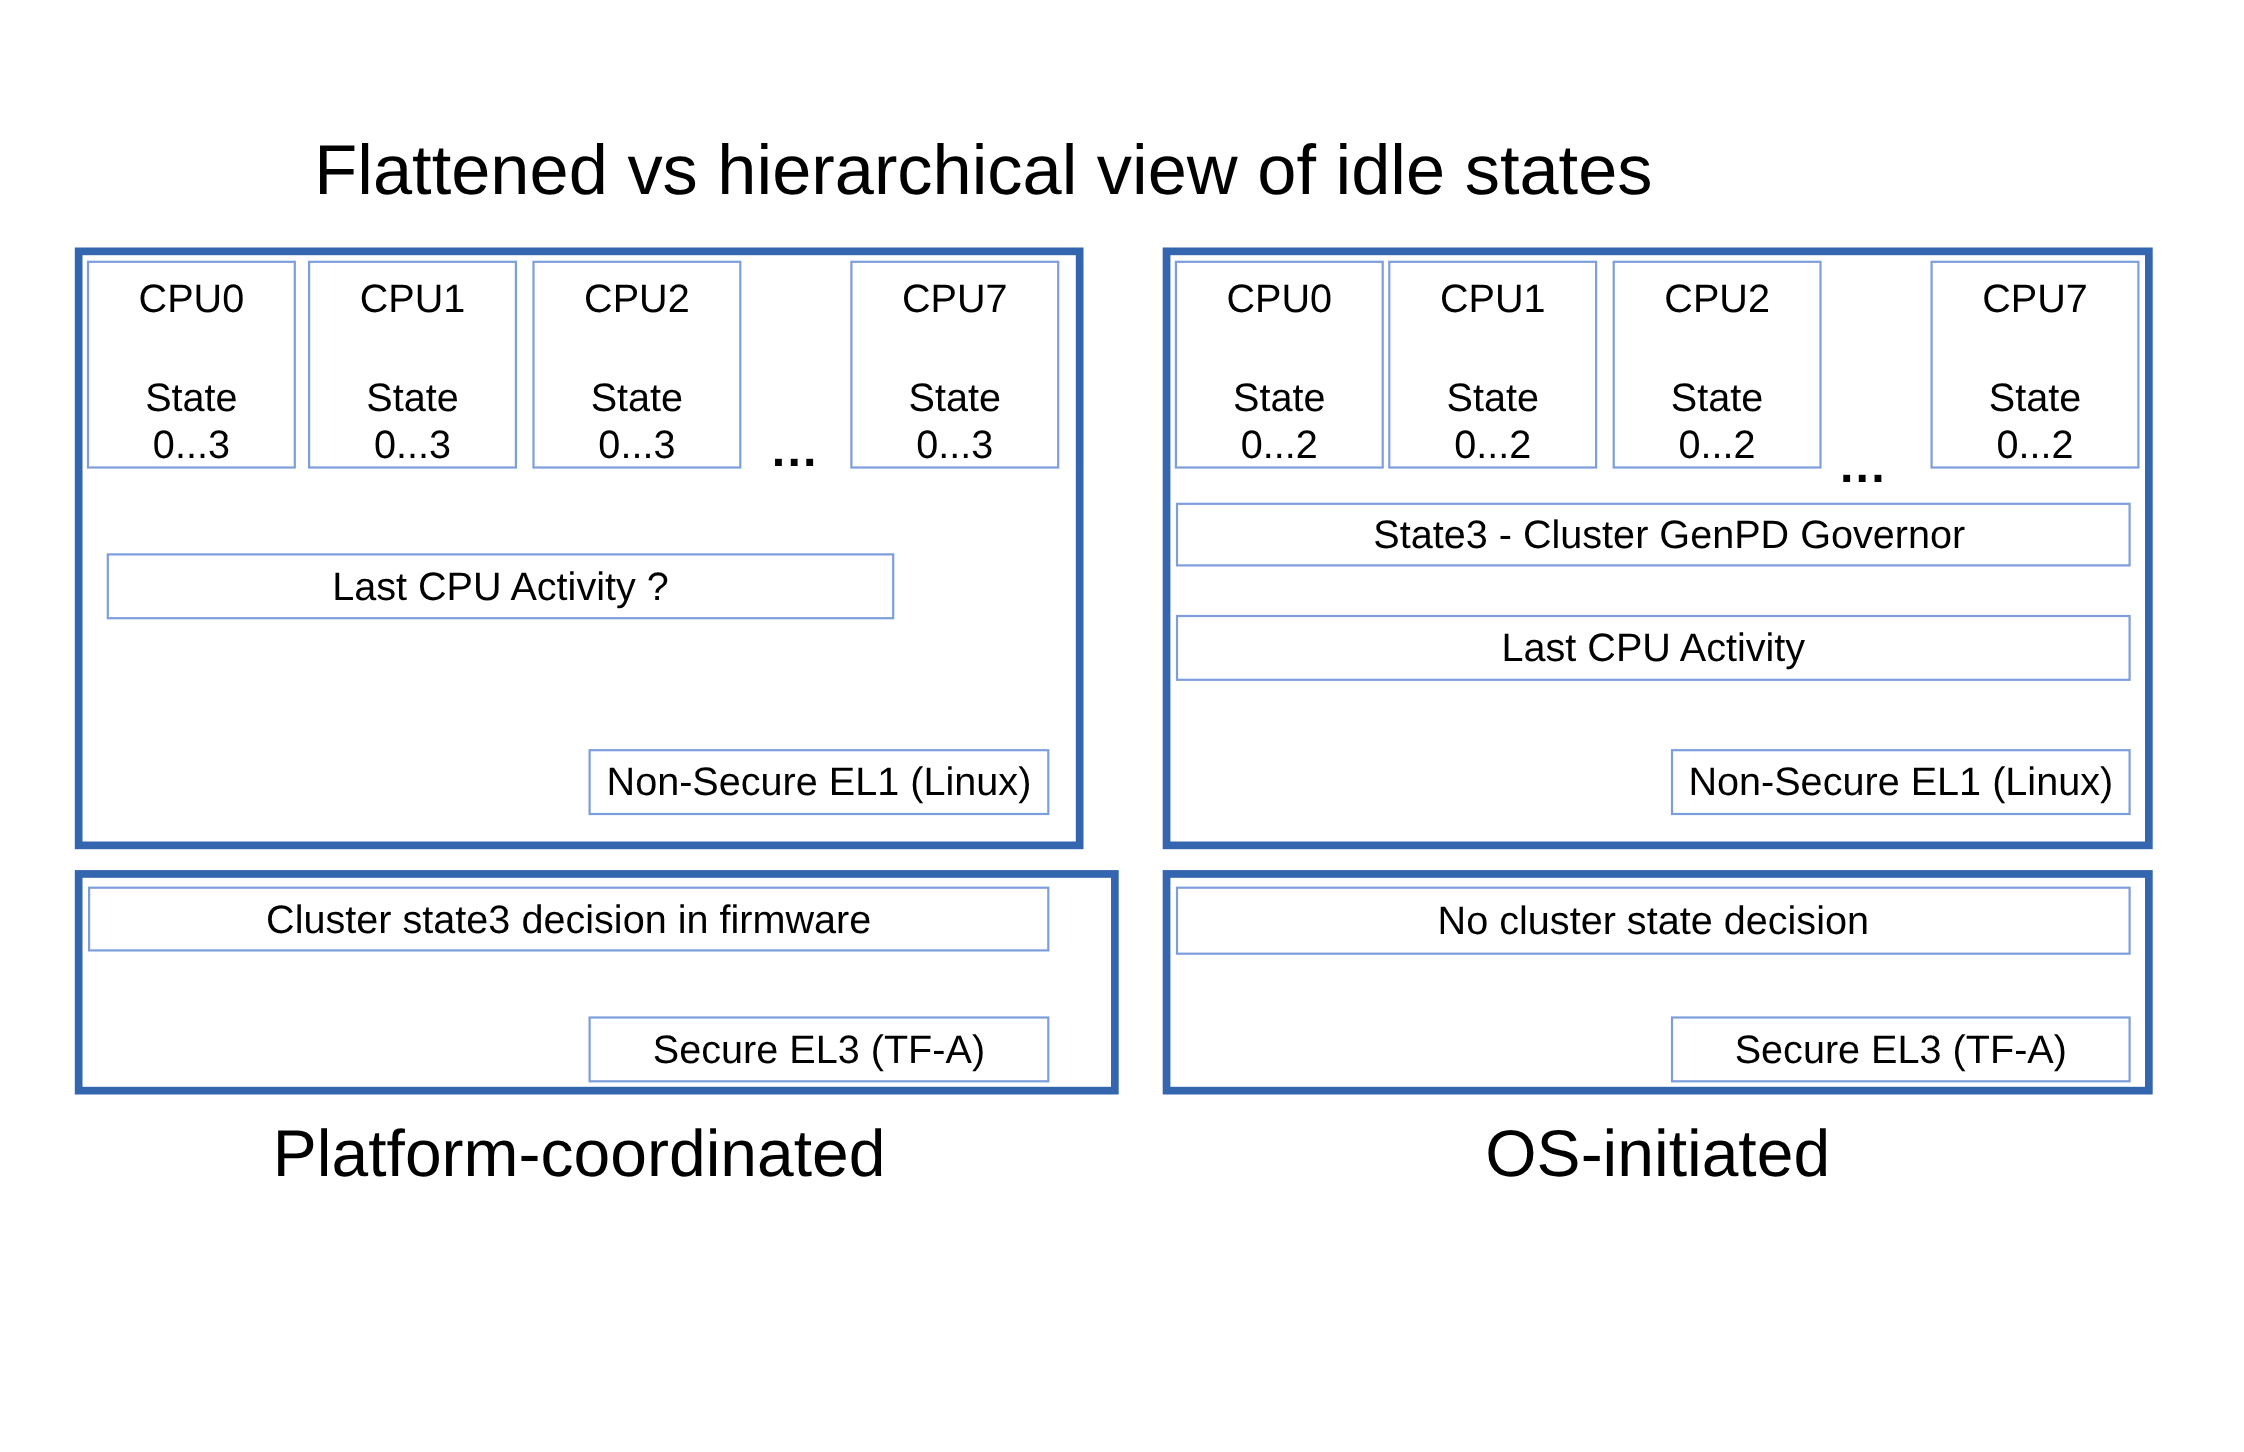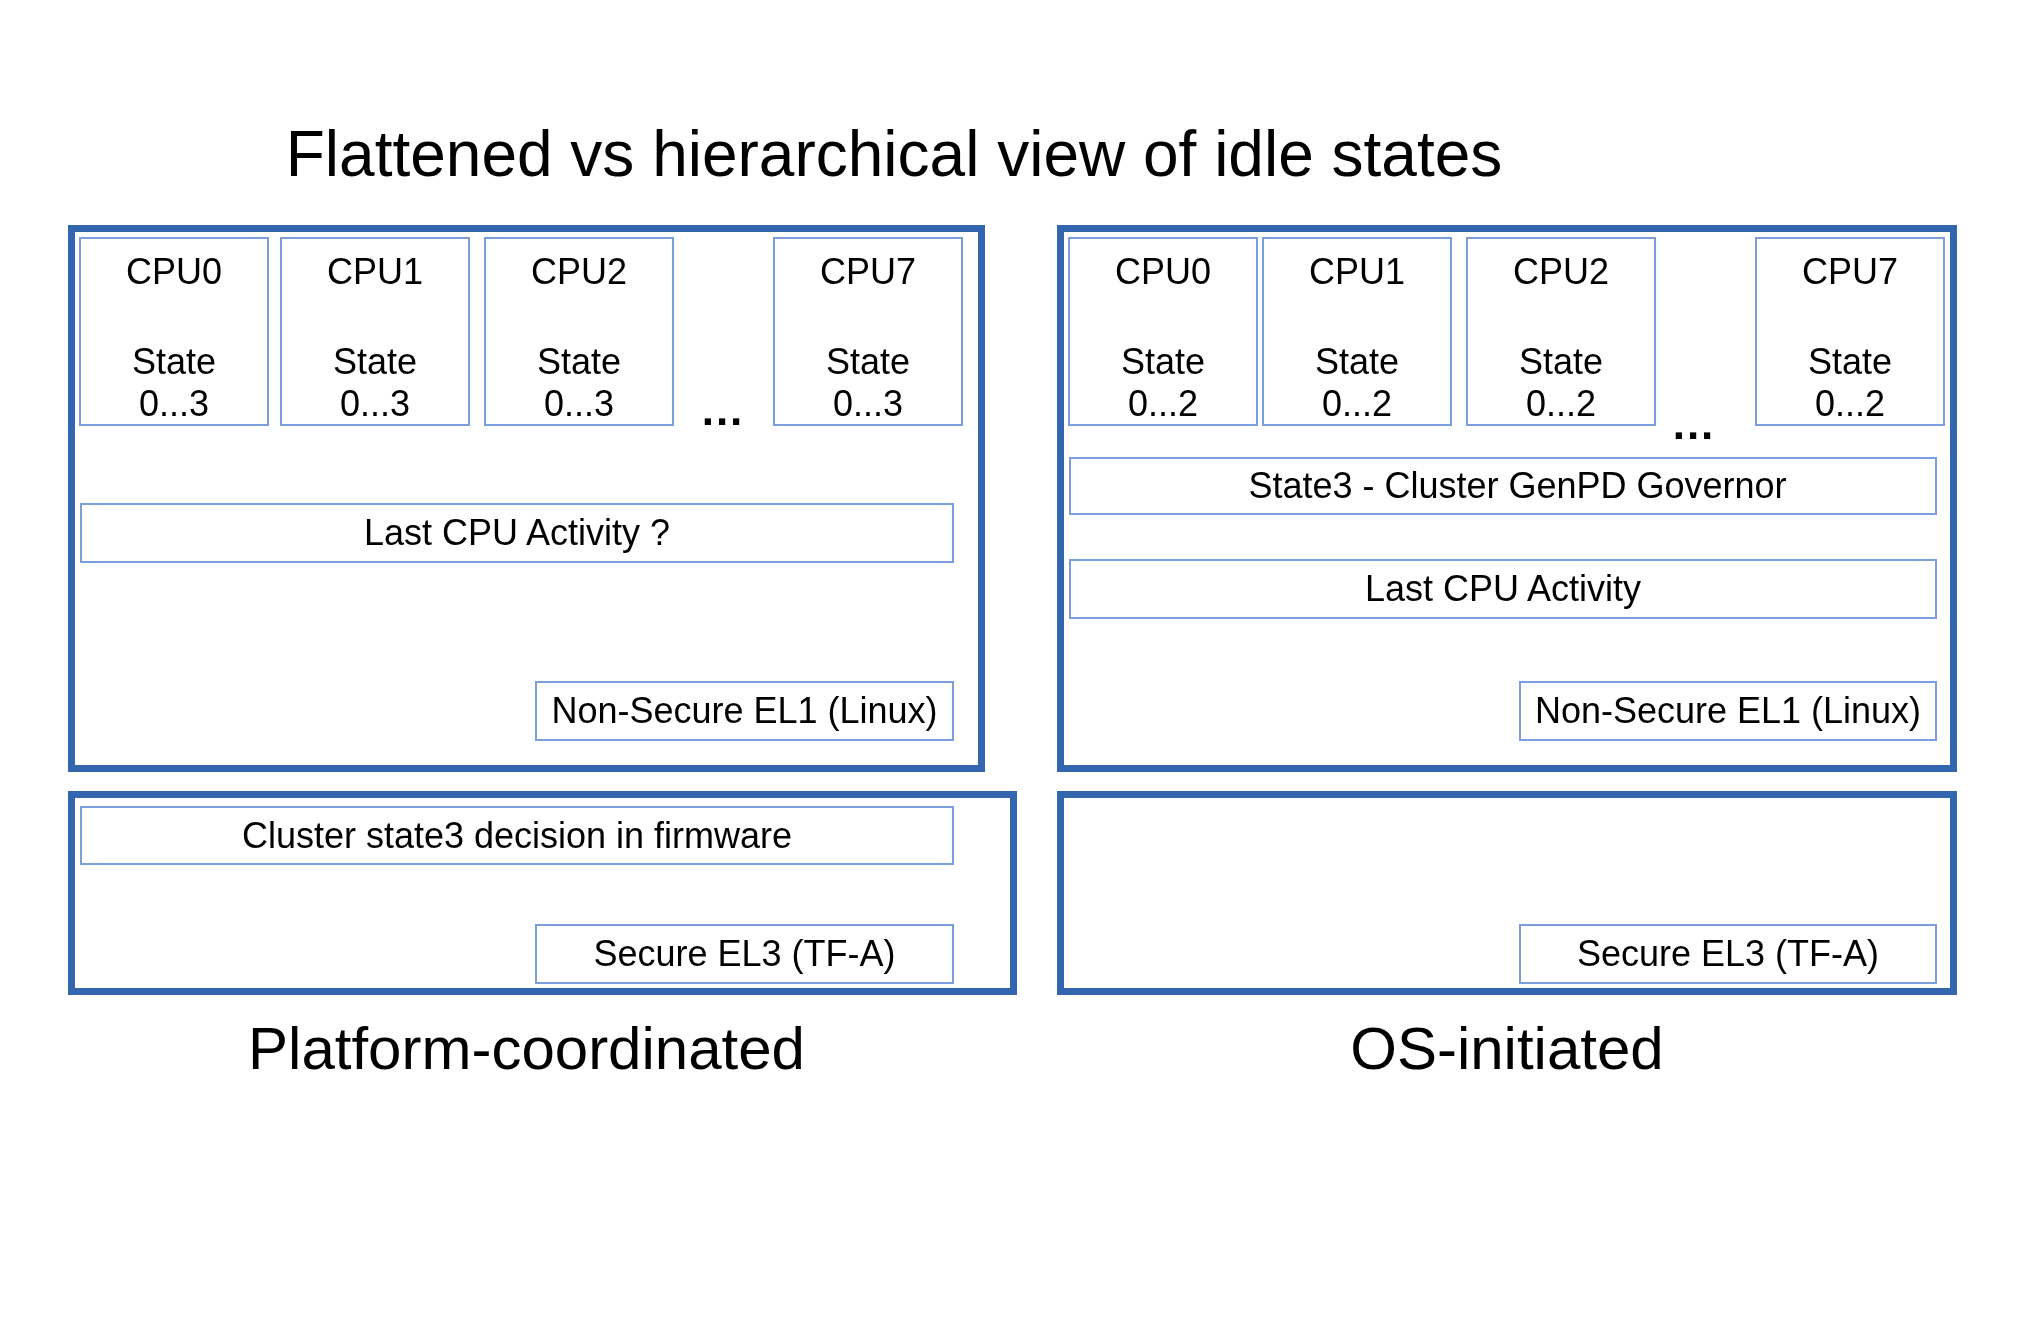--- a/index.html
+++ b/index.html
@@ -78,21 +78,21 @@
       </div>
     </div>
     <div class="dots" style="left:598px;top:156px;width:100px;">...</div>
     <div class="inner-box cpu-box" style="left:698px;">
       <div class="cpu-name">CPU7</div>
       <div class="cpu-state">
         <div>State</div>
         <div>0...3</div>
       </div>
     </div>
-    <div class="inner-box wide-box" style="left:5px;top:271px;width:874px;height:60px;">Last CPU Activity ?</div>
+    <div class="inner-box wide-box" style="left:22px;top:271px;width:716px;height:60px;">Last CPU Activity ?</div>
     <div class="inner-box wide-box" style="left:460px;top:449px;width:419px;height:60px;">Non-Secure EL1 (Linux)</div>
   </div>
 
   <div class="panel panel-left-bottom">
     <div class="inner-box wide-box" style="left:5px;top:8px;width:874px;height:59px;">Cluster state3 decision in firmware</div>
     <div class="inner-box wide-box" style="left:460px;top:126px;width:419px;height:60px;">Secure EL3 (TF-A)</div>
   </div>
 
   <div class="panel-label label-left">Platform-coordinated</div>
 
@@ -125,18 +125,19 @@
         <div>State</div>
         <div>0...2</div>
       </div>
     </div>
     <div class="inner-box wide-box" style="left:5px;top:225px;width:868px;height:58px;padding-left:29px;">State3 - Cluster GenPD Governor</div>
     <div class="inner-box wide-box" style="left:5px;top:327px;width:868px;height:60px;">Last CPU Activity</div>
     <div class="inner-box wide-box" style="left:455px;top:449px;width:418px;height:60px;">Non-Secure EL1 (Linux)</div>
   </div>
 
   <div class="panel panel-right-bottom">
+    <div class="inner-box wide-box" style="left:5px;top:8px;width:868px;height:62px;">No cluster state decision</div>
     <div class="inner-box wide-box" style="left:455px;top:126px;width:418px;height:60px;">Secure EL3 (TF-A)</div>
   </div>
 
   <div class="panel-label label-right">OS-initiated</div>
 
 </div>
 
 </body></html>

